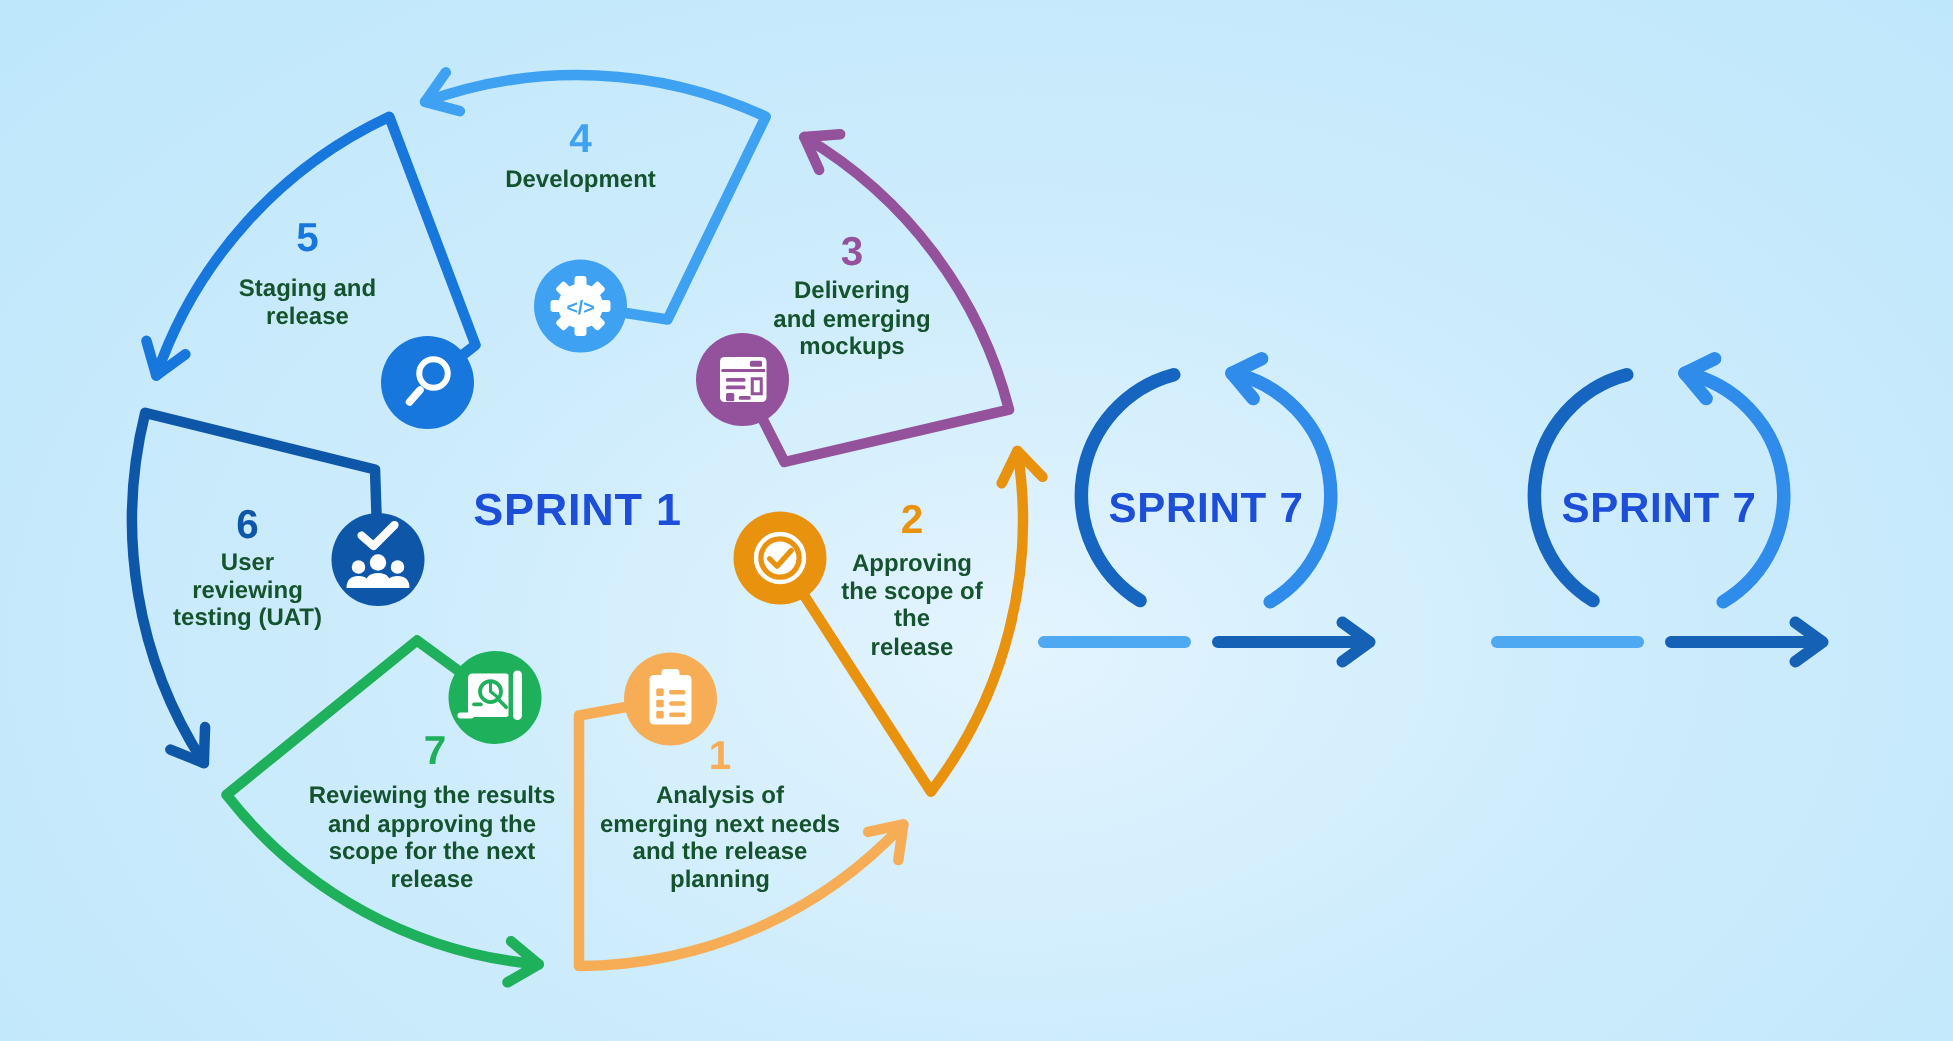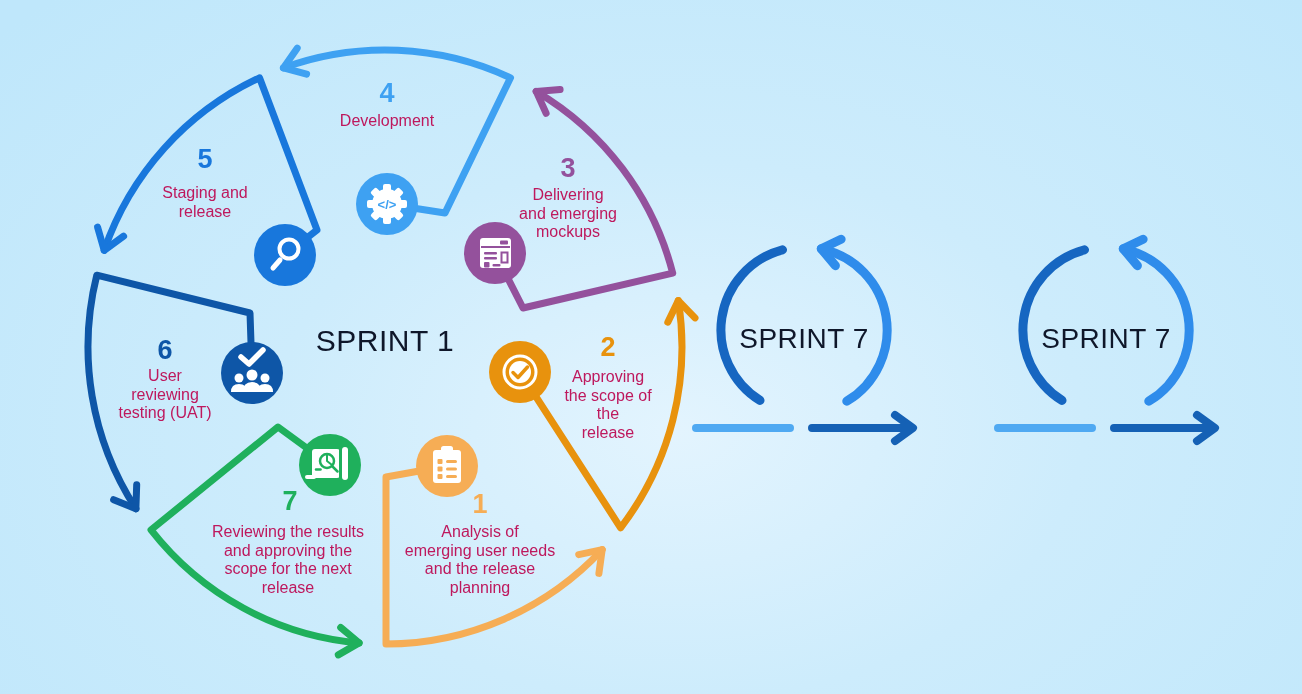--- a/index.html
+++ b/index.html
@@ -8,22 +8,22 @@
     font-family:"Liberation Sans","DejaVu Sans",sans-serif;
     background:radial-gradient(ellipse 900px 600px at 52% 62%, #e3f4fe 0%, #cdecfc 45%, #bfe7fb 100%);
   }
   .stage{position:relative;width:1302px;height:694px;}
   .stage svg{position:absolute;left:0;top:0;}
   .seg{fill:none;stroke-width:7;stroke-linecap:round;stroke-linejoin:round;}
   .loopseg{fill:none;stroke-width:9;stroke-linecap:round;stroke-linejoin:round;}
   .dash{fill:none;stroke-width:8;stroke-linecap:round;stroke-linejoin:round;}
   .overlay div{position:absolute;transform:translate(-50%,-50%);text-align:center;}
   .num{font-size:27px;font-weight:700;line-height:1;}
-  .lbl{font-size:16px;font-weight:400;color:#be185d;line-height:1.17;white-space:pre;}
-  .sprint-title{font-size:28px;font-weight:400;color:#0f172a;letter-spacing:.5px;white-space:pre;}
+  .lbl{font-size:16px;font-weight:700;color:#14532d;line-height:1.17;white-space:pre;}
+  .sprint-title{font-size:28px;font-weight:700;color:#1d4ed8;letter-spacing:.5px;white-space:pre;}
   .t1{left:385px;top:341px;font-size:30px;}
   .t2{left:804px;top:339px;}
   .t3{left:1106px;top:339px;}
   .n1{left:480px;top:504px}.l1{left:480px;top:560px}
   .n2{left:608px;top:347px}.l2{left:608px;top:405px}
   .n3{left:568px;top:168px}.l3{left:568px;top:214px}
   .n4{left:387px;top:93px}.l4{left:387px;top:121px}
   .n5{left:205px;top:159px}.l5{left:205px;top:203px}
   .n6{left:165px;top:350px}.l6{left:165px;top:395px}
   .n7{left:290px;top:501px}.l7{left:288px;top:560px}
@@ -151,21 +151,21 @@
     </g>
   </svg>
 
   <div class="overlay">
     <div class="sprint-title t1">SPRINT 1</div>
     <div class="sprint-title t2">SPRINT 7</div>
     <div class="sprint-title t3">SPRINT 7</div>
 
     <div class="num n1" style="color: rgb(246, 173, 85);">1</div>
     <div class="lbl l1">Analysis of
-emerging user needs
+emerging next needs
 and the release
 planning</div>
 
     <div class="num n2" style="color: rgb(232, 146, 13);">2</div>
     <div class="lbl l2">Approving
 the scope of
 the
 release</div>
 
     <div class="num n3" style="color: rgb(148, 81, 156);">3</div>

